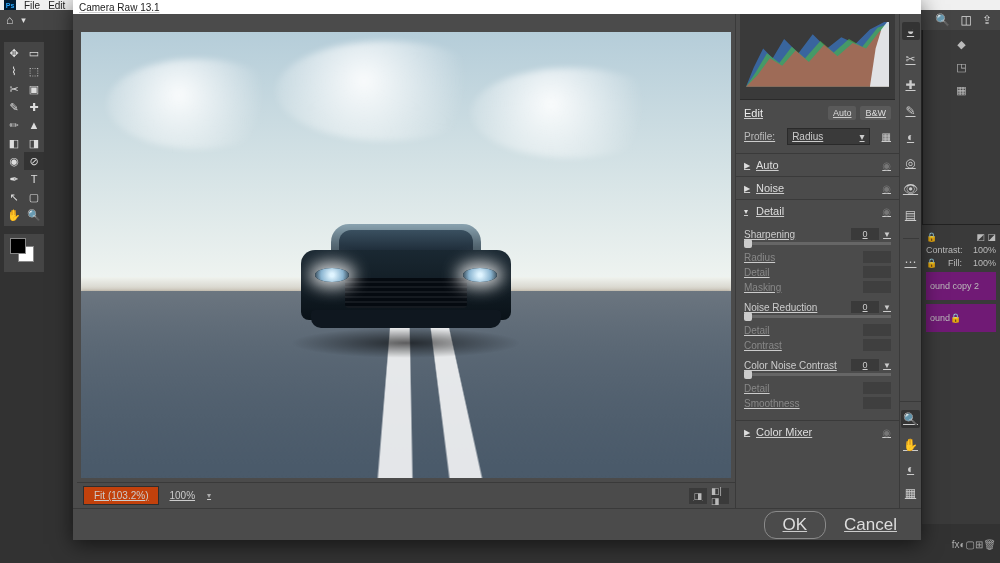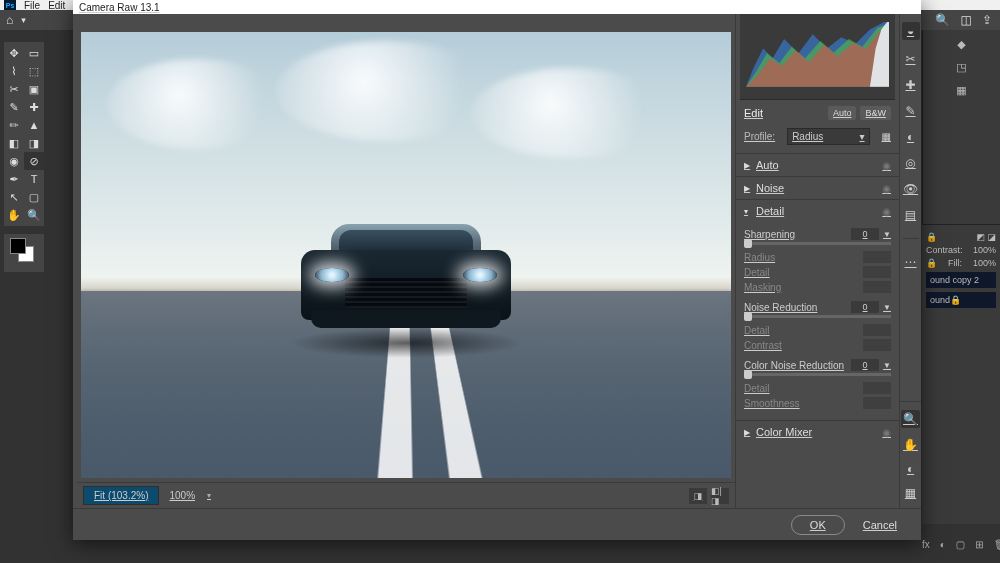--- a/index.html
+++ b/index.html
@@ -15,21 +15,21 @@
 
 .ps-secbar { position: absolute; top: 10px; left: 0; right: 0; height: 20px; background: #454545; display: flex; align-items: center; padding: 0 6px; gap: 8px; color: #ddd; }
 .ps-secbar .home-icon { font-size: 12px; }
 
 
 .ps-right-top { position: absolute; top: 10px; right: 0; width: 70px; height: 20px; background: #454545; display: flex; align-items: center; justify-content: flex-end; gap: 10px; padding-right: 8px; color: #ddd; font-size: 12px; }
 .ps-right-panel { position: absolute; top: 30px; right: 0; width: 78px; bottom: 40px; background: #3a3a3a; border-left: 1px solid #222; }
 .ps-right-panel .stack { display: flex; flex-direction: column; align-items: center; gap: 10px; padding-top: 8px; color: #bbb; font-size: 11px; }
 .ps-layerspanel { position: absolute; right: 0; top: 224px; width: 78px; height: 300px; background: #3a3a3a; border-top: 1px solid #222; font-size: 9px; color: #bbb; padding: 4px; }
 .ps-layerspanel .row { display: flex; justify-content: space-between; align-items: center; margin: 3px 0; }
-.ps-layerspanel .layer { background: #0f172a; padding: 3px 4px; margin-top: 4px; font-size: 9px; }
+.ps-layerspanel .layer { background: #701a75; padding: 9px 4px; margin-top: 4px; font-size: 9px; }
 
 
 .toolbar { position: absolute; top: 42px; left: 4px; width: 40px; background: #454545; display: grid; grid-template-columns: 20px 20px; grid-auto-rows: 18px; padding: 2px 0; color: #ddd; font-size: 11px; }
 .toolbar .t { display: flex; align-items: center; justify-content: center; cursor: pointer; }
 .toolbar .selected { background: #333; }
 .swatches { position: absolute; top: 234px; left: 4px; width: 40px; height: 38px; background: #454545; }
 .swatch-fg { position: absolute; top: 4px; left: 6px; width: 16px; height: 16px; background: #000; border: 1px solid #888; }
 .swatch-bg { position: absolute; top: 12px; left: 14px; width: 16px; height: 16px; background: #fff; border: 1px solid #888; }
 
 
@@ -62,21 +62,21 @@
 .car-roof { position: absolute; top: 14px; left: 30px; right: 30px; height: 38px; background: linear-gradient(to bottom, #8aa3b0, #2a3842); border-radius: 18px 18px 4px 4px; }
 .car-windshield { position: absolute; top: 20px; left: 38px; right: 38px; height: 26px; background: linear-gradient(to bottom, #3a5060, #182430); border-radius: 12px 12px 2px 2px; }
 .car-grille { position: absolute; top: 68px; left: 44px; right: 44px; height: 30px; background: repeating-linear-gradient(to bottom, #050a10 0 3px, #151a20 3px 5px); border-radius: 4px; }
 .car-bumper { position: absolute; top: 100px; left: 10px; right: 10px; height: 18px; background: #0f171f; border-radius: 4px 4px 10px 10px; }
 .headlight { position: absolute; top: 58px; width: 34px; height: 14px; background: radial-gradient(circle, #dff4ff 10%, #8ab4d0 60%, #2a3842); border-radius: 50%; box-shadow: 0 0 16px 6px rgba(255,255,255,0.8); }
 .hl-l { left: 14px; }
 .hl-r { right: 14px; }
 .car-shadow { position: absolute; top: 118px; left: -10px; right: -10px; height: 30px; background: radial-gradient(ellipse at center, rgba(0,0,0,0.6), transparent 70%); }
 
 .preview-footer { height: 26px; display: flex; align-items: center; padding: 0 6px; gap: 0; background: #4b4b4b; border-top: 1px solid #3a3a3a; }
-.zoom-box { background: #0c4a6e; border: 1px solid #2e2e2e; padding: 3px 10px; font-size: 10px; color: #ccc; }
+.zoom-box { background: #c2410c; border: 1px solid #2e2e2e; padding: 3px 10px; font-size: 10px; color: #ccc; }
 .zoom-val { padding: 3px 10px; font-size: 10px; color: #ccc; }
 .preview-footer .spacer { flex: 1; }
 .pf-icon { width: 18px; height: 16px; background: #3a3a3a; margin-left: 4px; display:flex; align-items:center; justify-content:center; font-size: 9px; color:#bbb; }
 
 
 .edit-col { width: 186px; background: #4b4b4b; display: flex; border-left: 1px solid #3a3a3a; }
 .edit-scroll { flex: 1; overflow: hidden; display: flex; flex-direction: column; }
 .histogram { height: 86px; background: #3a3a3a; position: relative; margin: 0 4px; border-bottom: 1px solid #2a2a2a; }
 .histo-svg { position: absolute; inset: 6px; }
 .edit-head { display: flex; align-items: center; justify-content: space-between; padding: 6px 8px; }
@@ -101,24 +101,24 @@
 .sub .valbox { width: 28px; height: 12px; background: #3f3f3f; }
 
 .side-tools { width: 22px; background: #4b4b4b; display: flex; flex-direction: column; align-items: center; gap: 12px; padding-top: 8px; color: #ccc; font-size: 12px; border-left: 1px solid #3a3a3a; }
 .side-tools .active { background: #333; width: 18px; height: 18px; display: flex; align-items: center; justify-content: center; border-radius: 2px; }
 .side-tools .divider { height: 1px; width: 16px; background: #3a3a3a; margin: 4px 0; }
 
 .side-tools-bottom { width: 22px; background: #4b4b4b; display: flex; flex-direction: column; align-items: center; gap: 10px; padding: 8px 0; color: #ccc; font-size: 12px; border-left: 1px solid #3a3a3a; border-top: 1px solid #3a3a3a; }
 
 
 .cr-footer { height: 32px; background: #4b4b4b; display: flex; align-items: center; justify-content: flex-end; gap: 12px; padding: 0 18px; border-top: 1px solid #3a3a3a; }
-.btn { border: 1px solid #8a8a8a; background: transparent; color: #ddd; font-size: 11px; padding: 3px 18px; border-radius: 12px; cursor: pointer; }
+.btn { border: 1px solid #8a8a8a; background: transparent; color: #ddd; font-size: 17px; padding: 3px 18px; border-radius: 12px; cursor: pointer; }
 .btn.link { border: none; padding: 3px 6px; }
 
-.ps-bottom { position: absolute; bottom: 8px; right: 4px; width: 74px; height: 16px; display: flex; gap: 10px; color: #aaa; font-size: 10px; }
+.ps-bottom { position: absolute; bottom: 8px; right: 4px; width: 74px; height: 16px; display: flex; gap: 0; justify-content: flex-end; color: #aaa; font-size: 10px; }
 </style>
 </head>
 <body>
 
 <div class="ps-bg">
 
   <div class="menu-bar">
     <div class="ps-icon">Ps</div>
     <span>File</span>
     <span>Edit</span>
@@ -318,21 +318,21 @@
               <div class="sub">
                   <span>Detail</span>
                   <span class="valbox"></span>
                 </div>
               <div class="sub">
                   <span>Contrast</span>
                   <span class="valbox"></span>
                 </div>
 
               <div class="subhead" style="margin-top:8px">
-                <span>Color Noise Reduction</span>
+                <span>Color Noise Contrast</span>
                 <span class="val">0</span>
                 <span class="tri">▼</span>
               </div>
               <div class="slider">
                   <div class="thumb" style="left:0"></div>
                 </div>
               <div class="sub">
                   <span>Detail</span>
                   <span class="valbox"></span>
                 </div>

